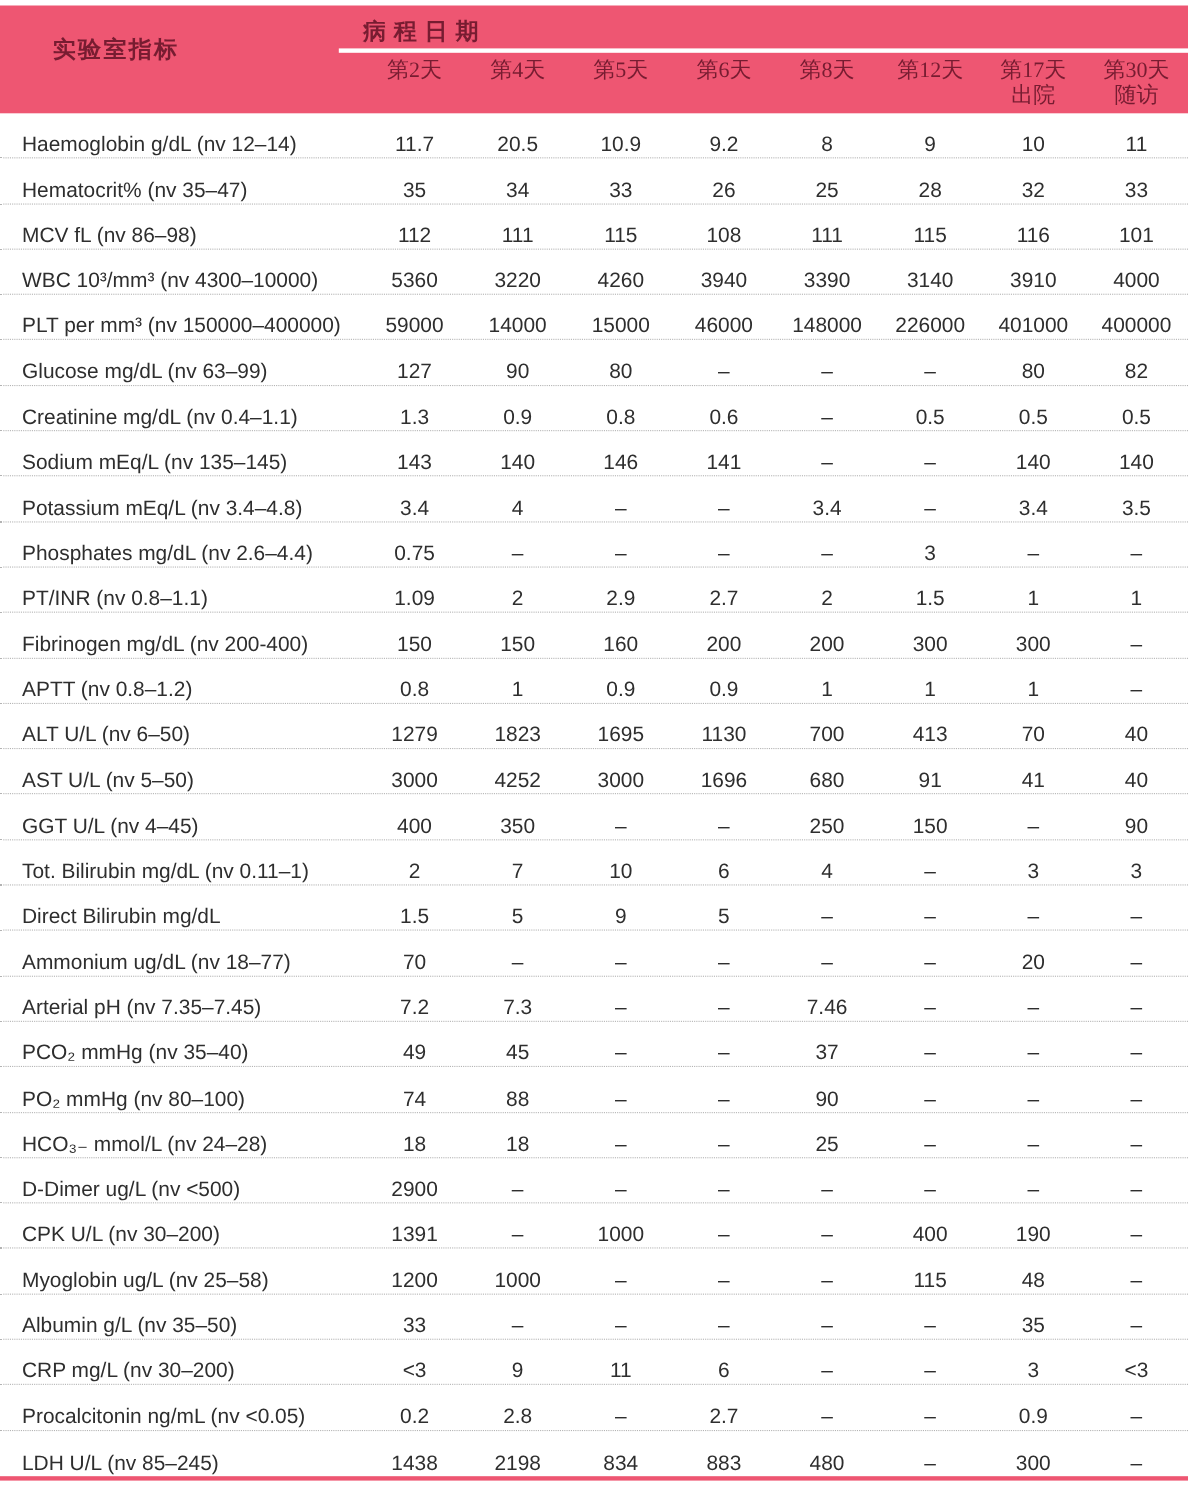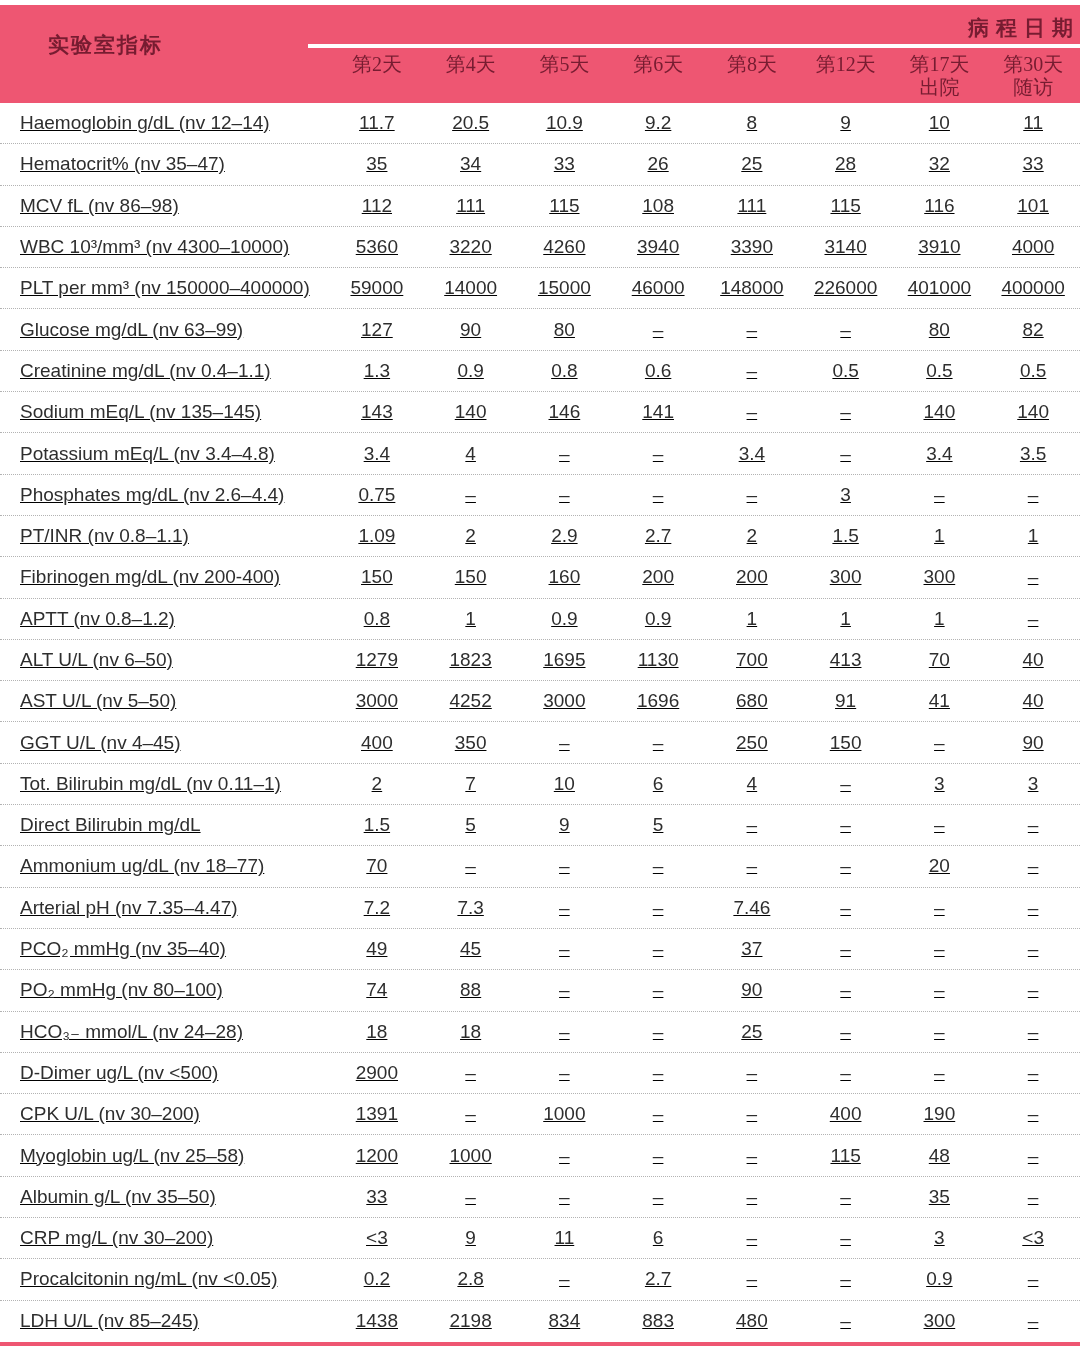--- a/index.html
+++ b/index.html
@@ -38,21 +38,21 @@
     font-size:21px;
     letter-spacing:2px;
   }
   .dates-area{
     position:absolute;
     left:330px;right:0;top:0;bottom:0;
   }
   .group-title{
     position:absolute;
     top:9px;left:0;right:0;
-    text-align:right;
+    text-align:left;
     font-family:"Liberation Serif","DejaVu Serif",serif;
     font-weight:bold;
     font-size:21px;
     letter-spacing:7px;
   }
   .white-rule{
     position:absolute;
     top:39px;left:-22px;right:0;
     height:4px;
     background:#ffffff;
@@ -70,24 +70,23 @@
     font-size:20px;
     line-height:23px;
   }
   
   .tbody{
     position:absolute;
     top:103px;left:0;right:0;
   }
   .row{
     display:flex;
-    align-items:center;
+    align-items:flex-end;
     height:41.3px;
     border-bottom:1px dotted var(--divider);
-    text-decoration:underline;
   }
   .row:last-child{border-bottom:none;}
   .row-label{
     width:330px;
     padding-left:20px;
     font-size:19px;
     color:var(--body-text);
     white-space:nowrap;
   }
   .cell{
@@ -347,21 +346,21 @@
         <div class="cell">70</div>
         <div class="cell">–</div>
         <div class="cell">–</div>
         <div class="cell">–</div>
         <div class="cell">–</div>
         <div class="cell">–</div>
         <div class="cell">20</div>
         <div class="cell">–</div>
       </div>
       <div class="row">
-        <div class="row-label">Arterial pH (nv 7.35–4.47)</div>
+        <div class="row-label">Arterial pH (nv 7.35–7.45)</div>
         <div class="cell">7.2</div>
         <div class="cell">7.3</div>
         <div class="cell">–</div>
         <div class="cell">–</div>
         <div class="cell">7.46</div>
         <div class="cell">–</div>
         <div class="cell">–</div>
         <div class="cell">–</div>
       </div>
       <div class="row">

